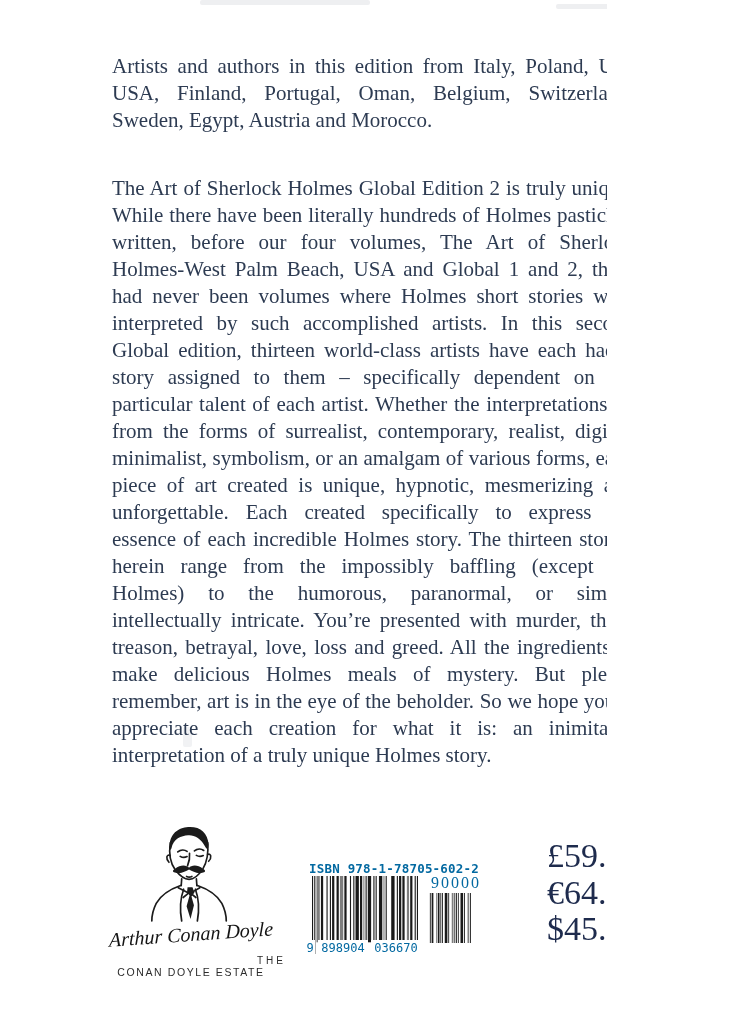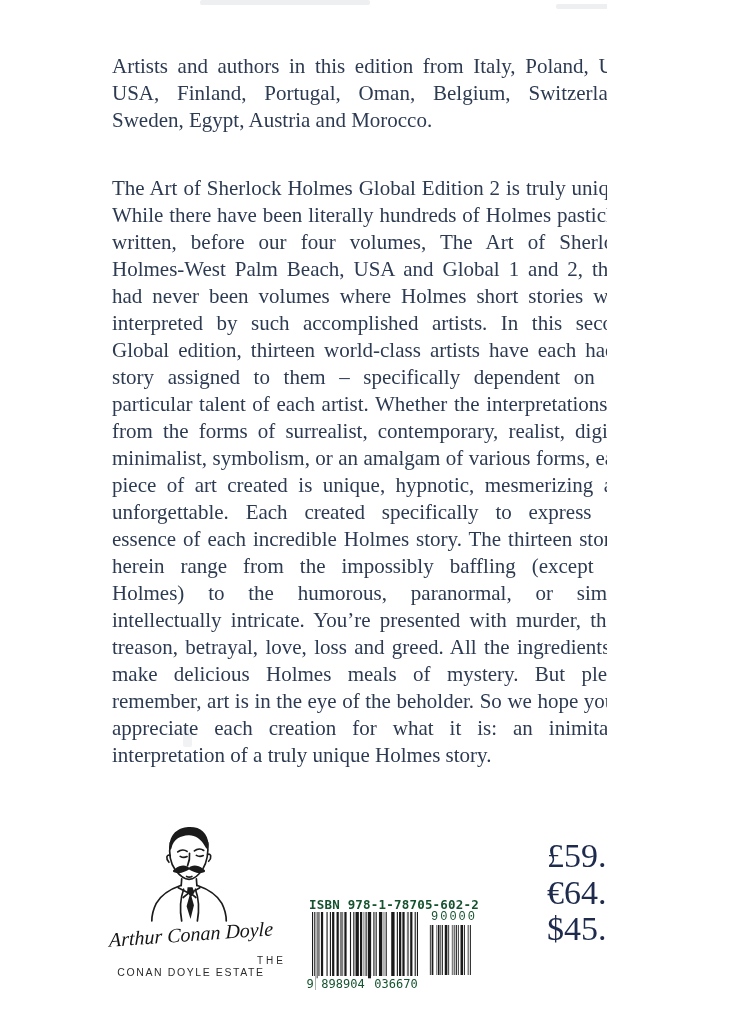--- a/index.html
+++ b/index.html
@@ -16,32 +16,32 @@
   .portrait{display:block;margin:0 auto;width:88px;height:96px;}
   .portrait path{stroke:#1b1b1b;stroke-width:1.7;fill:none;stroke-linecap:round;stroke-linejoin:round;}
   .portrait .fill{fill:#1b1b1b;stroke:none;}
   .signature{font-style:italic;font-size:20px;color:#141414;transform:rotate(-4deg) skewX(-4deg);
              white-space:nowrap;margin-top:1px;}
   .logo-the{margin-top:9px;font-family:"Liberation Sans",sans-serif;font-size:10px;
             letter-spacing:3px;color:#2c2c2c;text-align:right;}
   .logo-estate{font-family:"Liberation Sans",sans-serif;font-size:10.5px;
                letter-spacing:1.6px;color:#2c2c2c;white-space:nowrap;}
   
-  .barcode{position:absolute;left:305px;top:892px;width:172px;height:100px;color:#14532d;}
+  .barcode{position:absolute;left:305px;top:856px;width:172px;height:100px;color:#0369a1;}
   .isbn{position:absolute;left:4px;top:5px;font-family:"DejaVu Sans Mono",monospace;
         font-weight:bold;font-size:12.5px;letter-spacing:0.2px;white-space:nowrap;}
   .ean13-wrap{position:absolute;left:7px;top:20px;width:106px;height:78px;}
   .ean13-wrap svg{position:absolute;left:0;top:0;width:100%;height:100%;}
   .digits{position:absolute;left:-7px;bottom:-1px;width:116px;height:15px;display:flex;gap:3px;
           font-family:"DejaVu Sans Mono",monospace;font-size:12px;}
   .digits span{display:flex;align-items:center;justify-content:center;}
   .digits .lead{width:10px;background:#ffffff;}
   .digits .grp{flex:1;background:#ffffff;}
   .addon{position:absolute;left:124px;top:18px;width:42px;}
-  .addon-text{text-align:center;font-family:Liberation Mono, monospace;font-size:12px;
+  .addon-text{text-align:center;font-family:Liberation Serif, serif;font-size:16px;
               letter-spacing:2px;margin-left:2px;white-space:nowrap;}
   .addon svg{display:block;width:42px;height:50px;margin-top:1px;}
   
   .prices{position:absolute;left:547px;top:838px;color:#1e2b4d;
           font-size:34px;line-height:36.5px;}
   .price{white-space:nowrap;}
   
   .smudge{position:absolute;background:#c9cdd2;opacity:.32;border-radius:2px;}
   .s1{left:200px;top:0;width:170px;height:5px;}
   .s2{left:556px;top:4px;width:70px;height:5px;}

